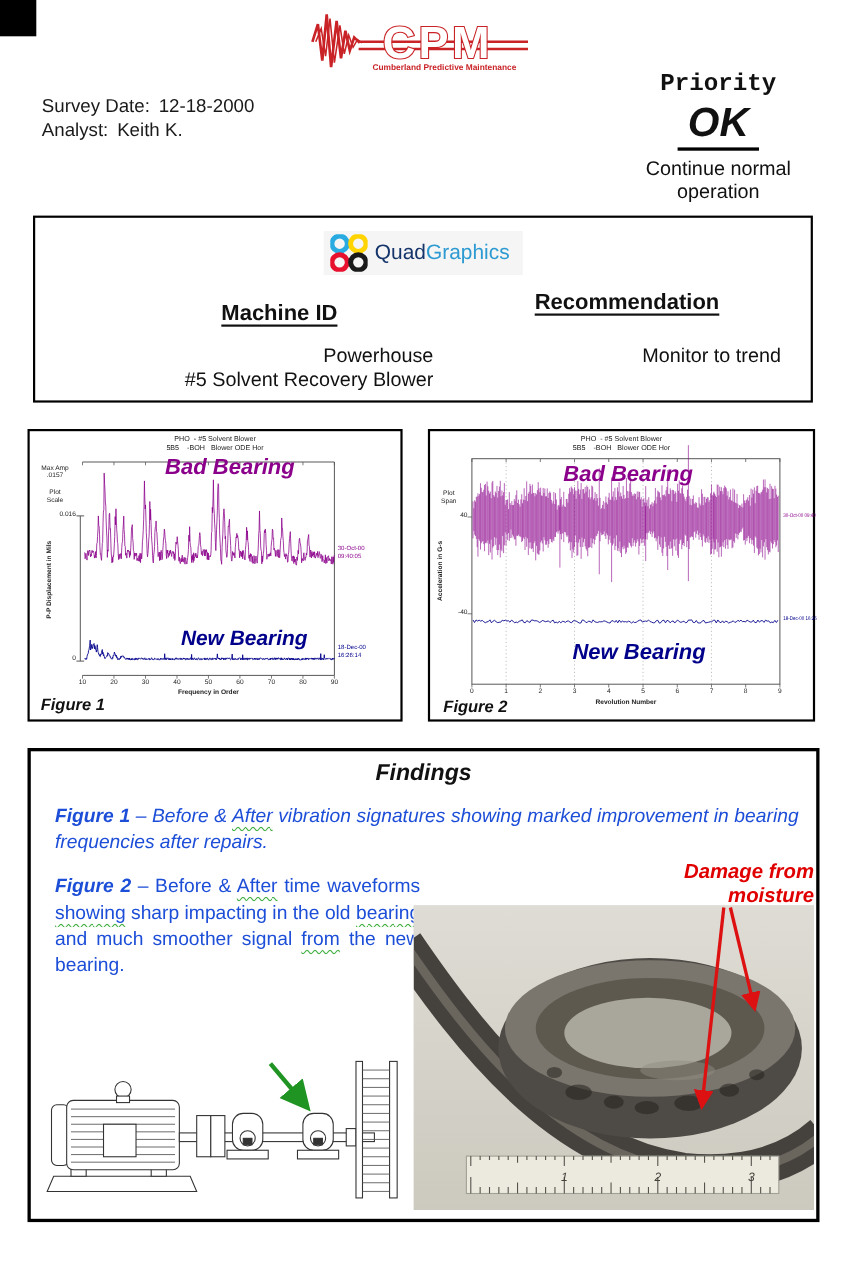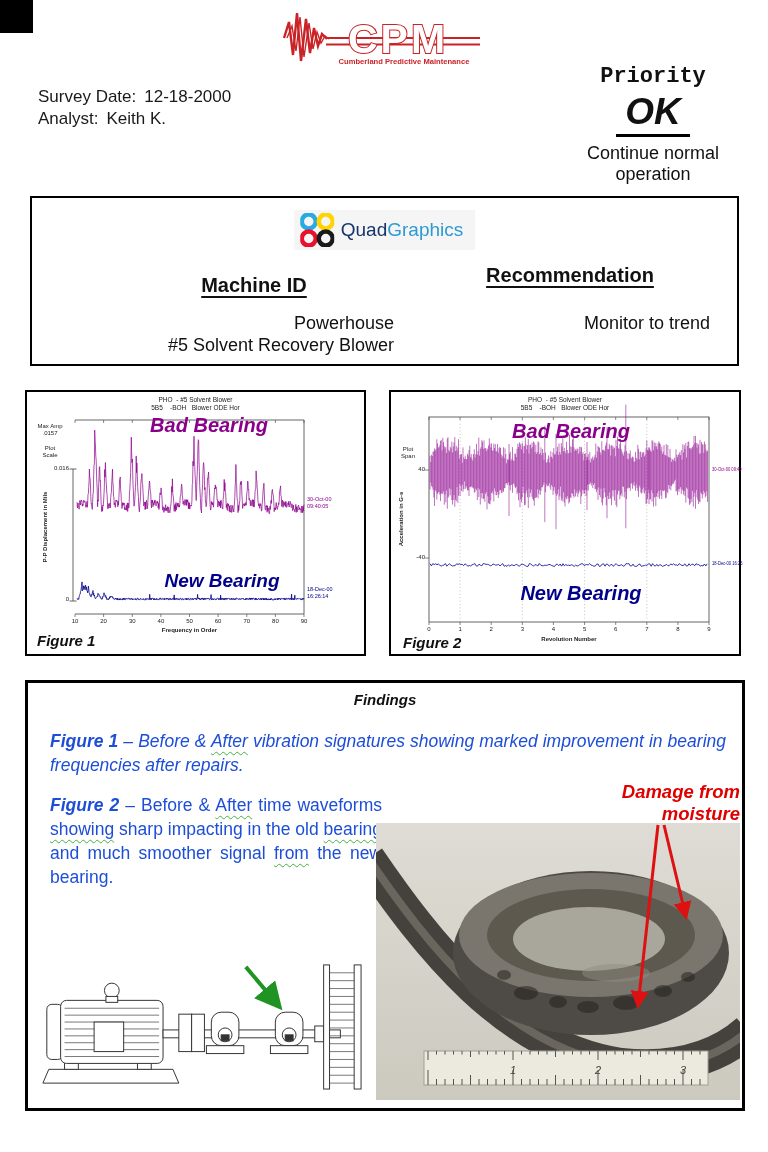--- a/index.html
+++ b/index.html
@@ -37,21 +37,21 @@
   .annot{font-weight:bold;font-style:italic;font-size:20px;white-space:nowrap;text-align:center;}
   .stamp{font-size:5.5px;line-height:6.8px;white-space:pre-line;}
   .stamp2{font-size:5px;white-space:nowrap;transform:scaleX(.82);transform-origin:left;}
   .xticks{left:0;width:100%;height:8px;}
   .xticks span{position:absolute;transform:translateX(-50%);font-size:6px;color:#222;}
   .xlabel{font-size:6px;font-weight:bold;text-align:center;color:#222;}
   .figcap{font-size:15px;font-weight:bold;font-style:italic;}
 
   
   #findings-box{left:25px;top:680px;width:714px;height:425px;border:3px solid #000;background:#fff;}
-  #findings-title{left:0;right:0;top:8px;text-align:center;font-size:15px;font-weight:bold;font-style:italic;}
+  #findings-title{left:0;right:0;top:8px;text-align:center;font-size:21px;font-weight:bold;font-style:italic;}
   .para{font-size:17.5px;line-height:24px;text-align:justify;color:#1d4ed8;}
   #para1{left:22px;top:46px;width:676px;font-style:italic;}
   #para2{left:22px;top:110px;width:332px;}
   .lead{font-weight:bold;font-style:italic;}
   .sq{text-decoration:underline;text-decoration-style:wavy;text-decoration-color:#44b044;text-decoration-thickness:1px;text-underline-offset:4px;}
   #damage-note{left:512px;top:98px;width:200px;text-align:right;color:#e00000;font-weight:bold;font-style:italic;font-size:18.5px;line-height:22px;}
   #photo{left:348px;top:140px;width:364px;height:277px;background:#d8d6ce;overflow:hidden;}
   #diagram{left:7px;top:268px;width:330px;height:148px;}
 </style>
 </head>

